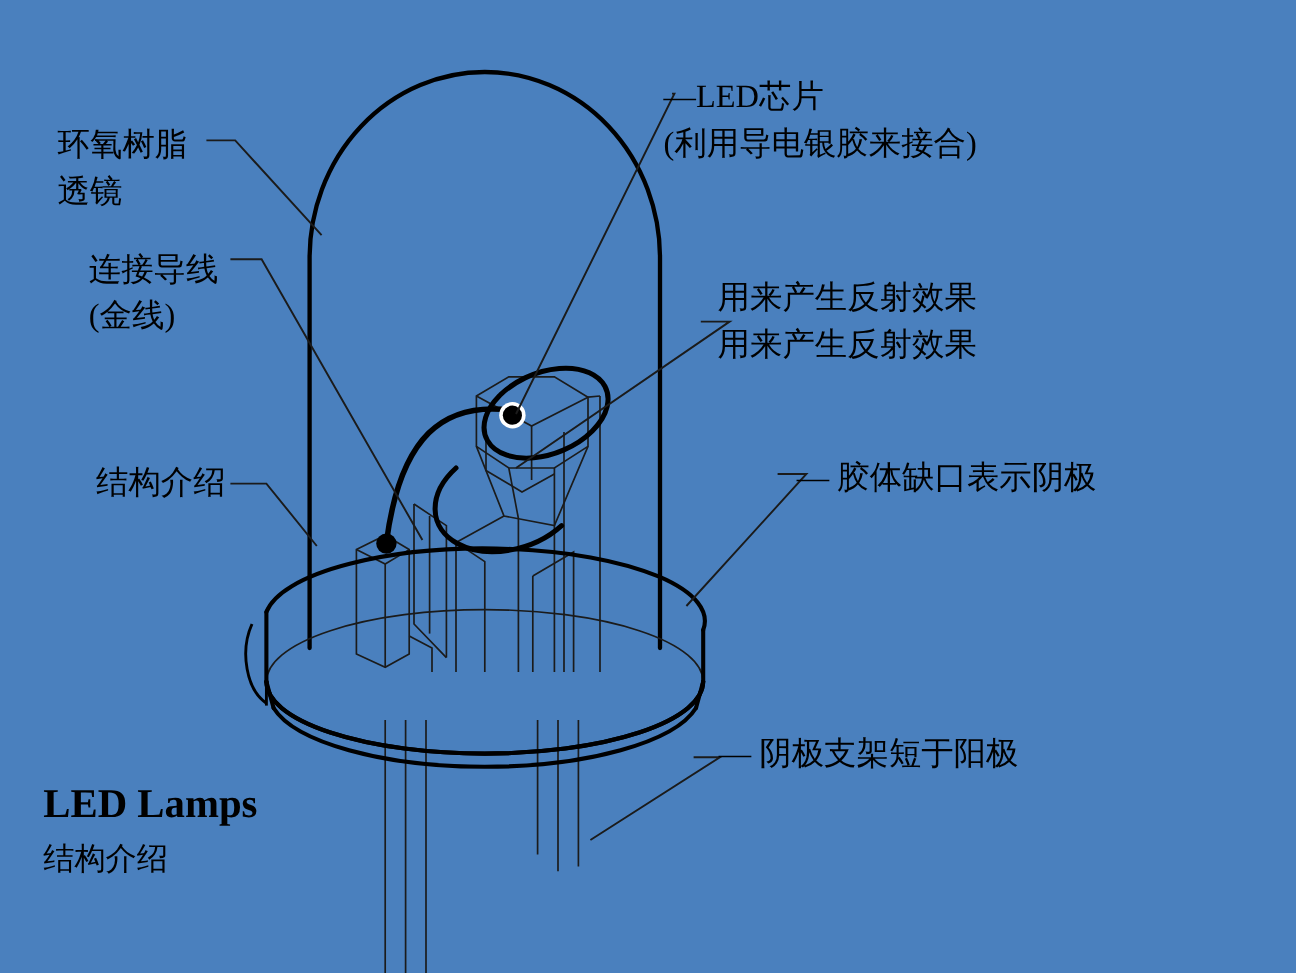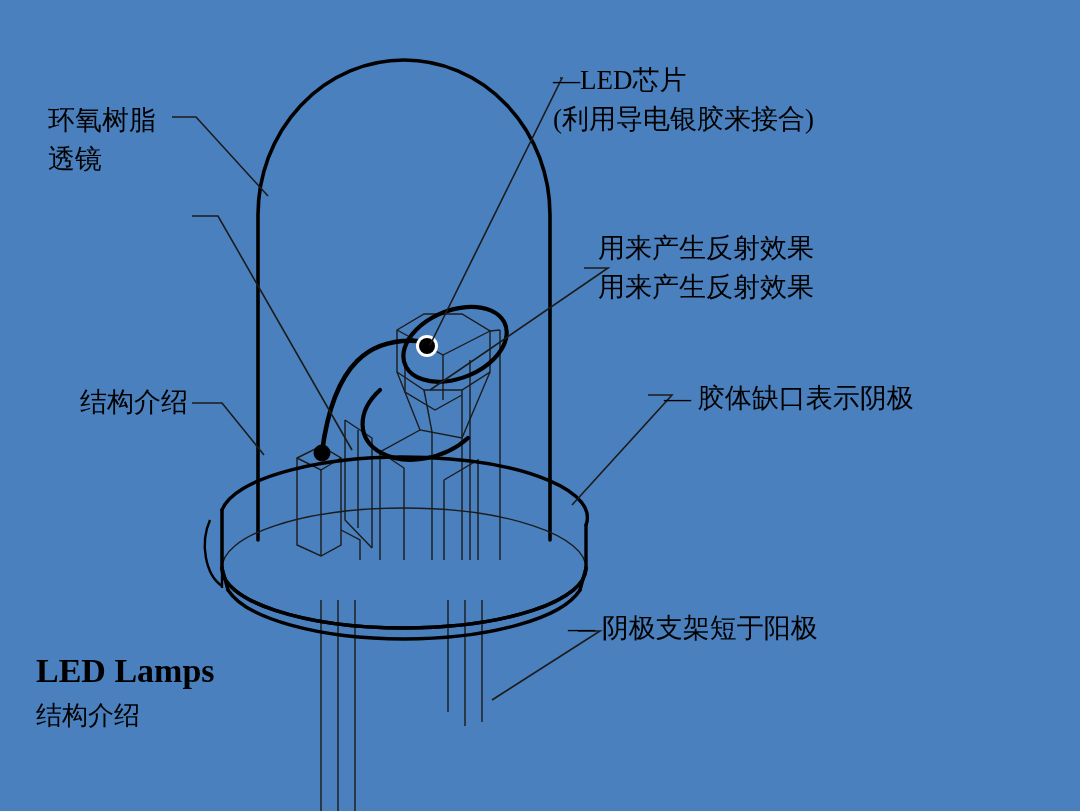--- a/index.html
+++ b/index.html
@@ -48,21 +48,21 @@
     display: block;
     font-size: 26px;
     font-weight: normal;
   }
   .l-epoxy   { left: 48px;  top: 101px; }
   .l-wire    { left: 74px;  top: 205px; }
   .l-anode   { left: 80px;  top: 383px; }
   .l-chip    { left: 553px; top: 61px;  }
   .l-cup     { left: 598px; top: 229px; }
   .l-notch   { left: 664px; top: 379px; }
-  .l-short   { left: 568px; top: 609px; }
+  .l-short   { left: 599px; top: 609px; }
 </style>
 </head>
 <body>
 
 <div id="page">
 
   <svg id="diagram" viewBox="0 0 1080 811">
 
     <g fill="none" stroke="#1b1b1b" stroke-width="1.4">
 
@@ -148,20 +148,24 @@
       <path d="M578 631 L600 631 L492 700"></path>
     </g>
 
   </svg>
 
   <div class="lbl l-epoxy">
     <div>环氧树脂</div>
     <div>透镜</div>
   </div>
 
+  <div class="lbl l-wire">
+    <div>连接导线</div>
+    <div>(金线)</div>
+  </div>
 
   <div class="lbl l-anode">
     <div>结构介绍</div>
   </div>
 
   <div class="lbl l-chip">
     <div>—LED芯片</div>
     <div>(利用导电银胶来接合)</div>
   </div>
 

